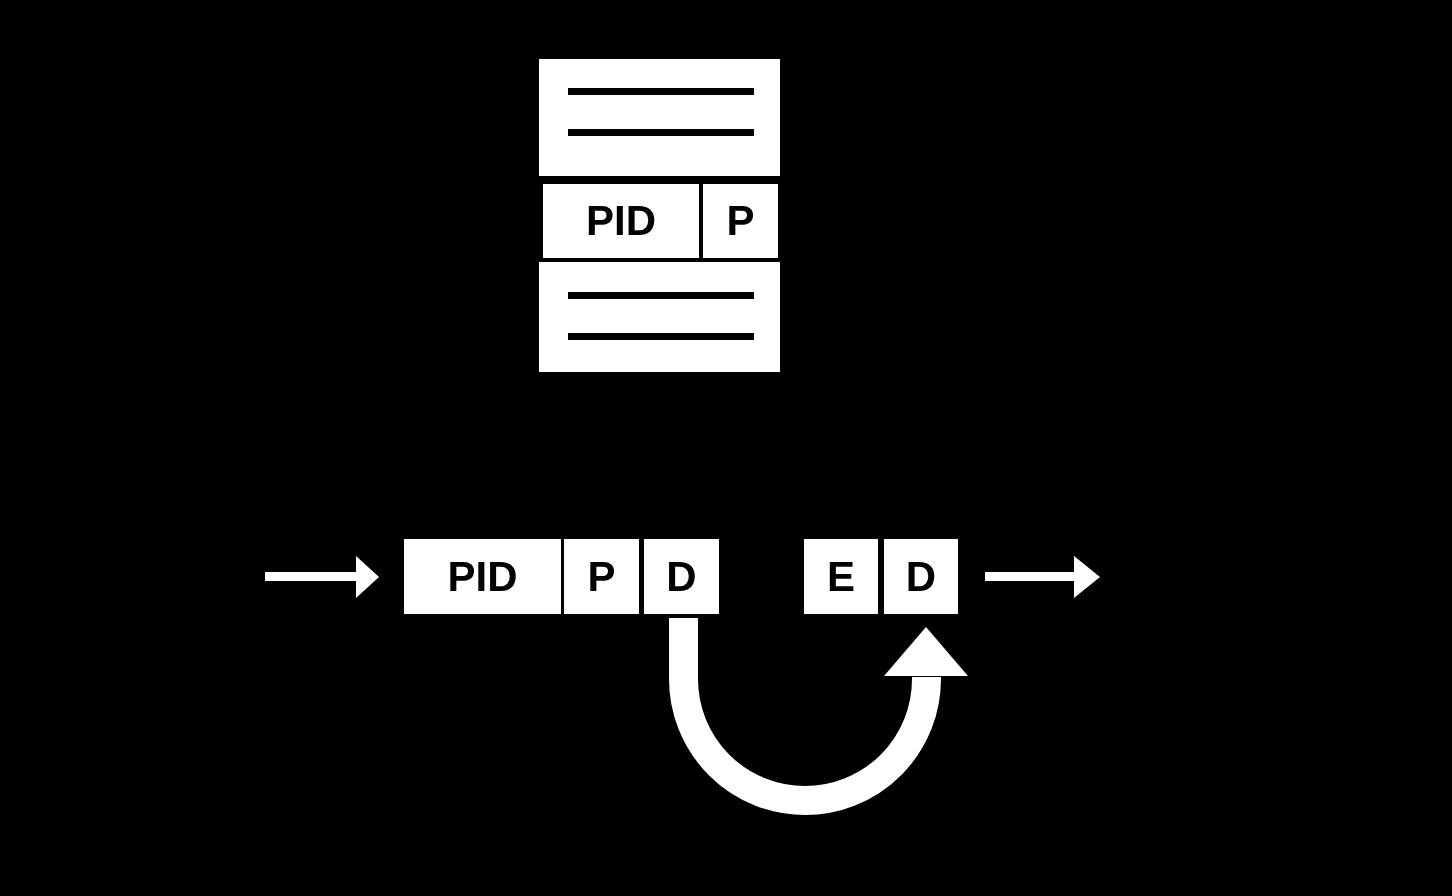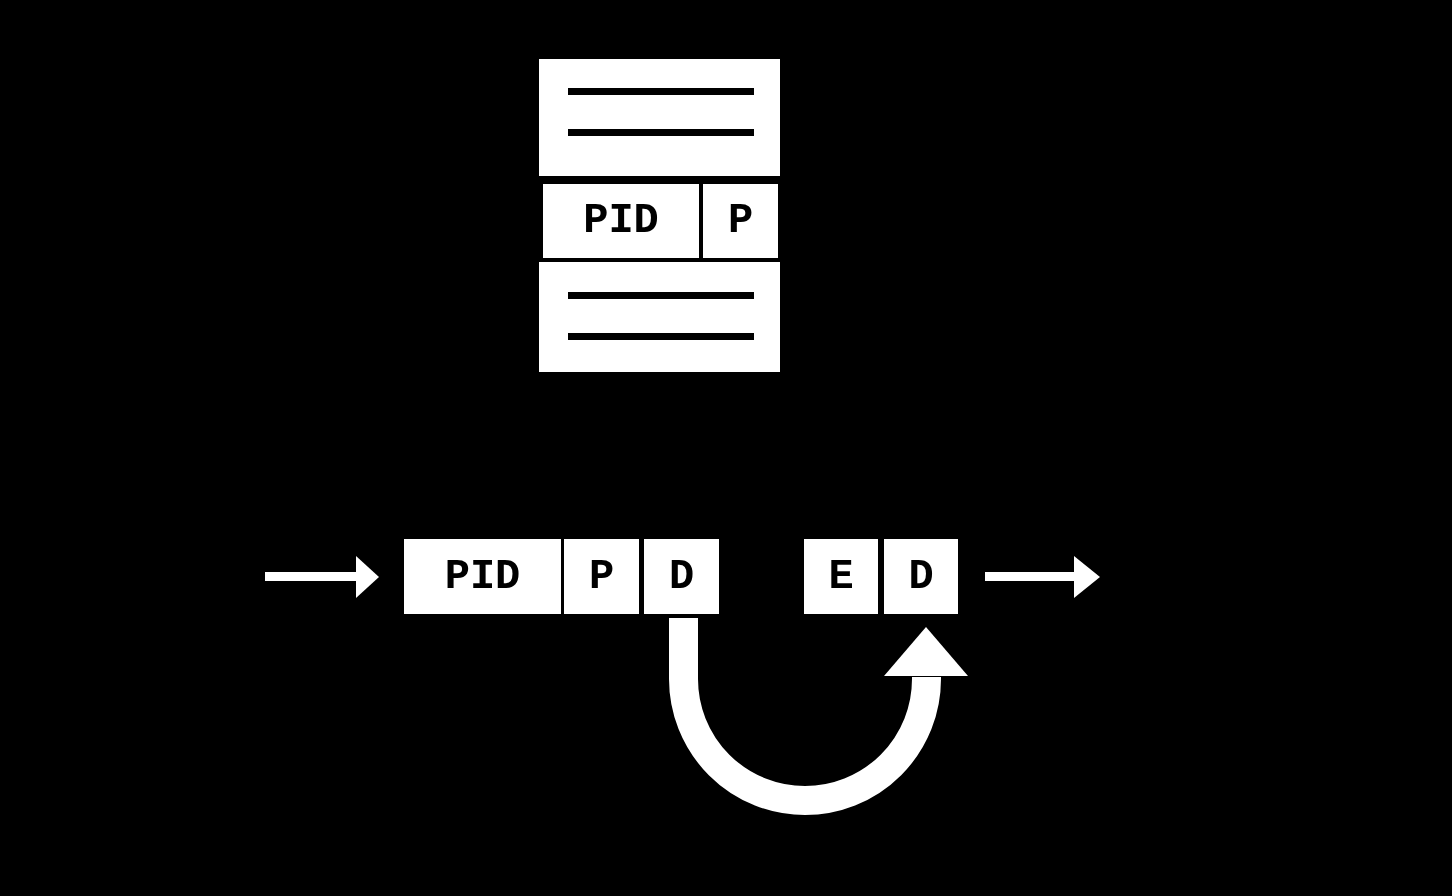--- a/index.html
+++ b/index.html
@@ -1,19 +1,19 @@
 <!DOCTYPE html>
 <html style="--bg: #000000; --shape: #ffffff; --ink: #000000;"><head>
 <meta charset="utf-8">
 <style>
   html,body{margin:0;padding:0;background:#000;}
   .stage{
     position:relative;width:1452px;height:896px;overflow:hidden;
     background:var(--bg,#000);
-    font-family:Liberation Mono, monospace;
+    font-family:Liberation Sans, sans-serif;
     border-radius:15px;
   }
   .box{
     position:absolute;background:var(--shape,#fff);
     display:flex;align-items:center;justify-content:center;
   }
   .label{
     color:var(--ink,#000);font-weight:bold;font-size:42px;line-height:1;
     letter-spacing:0;
   }

